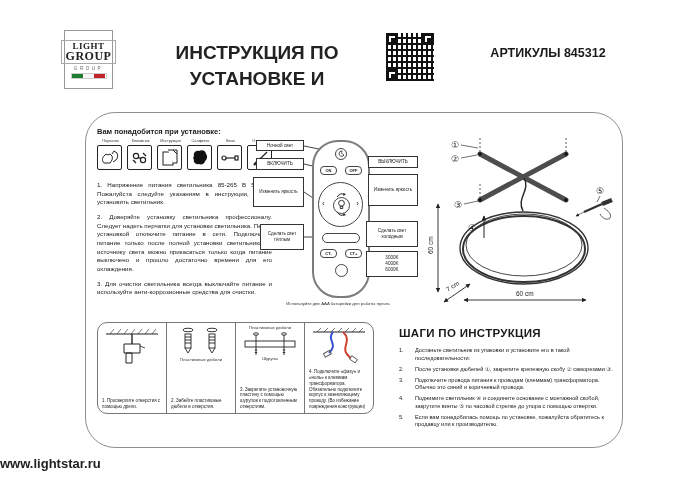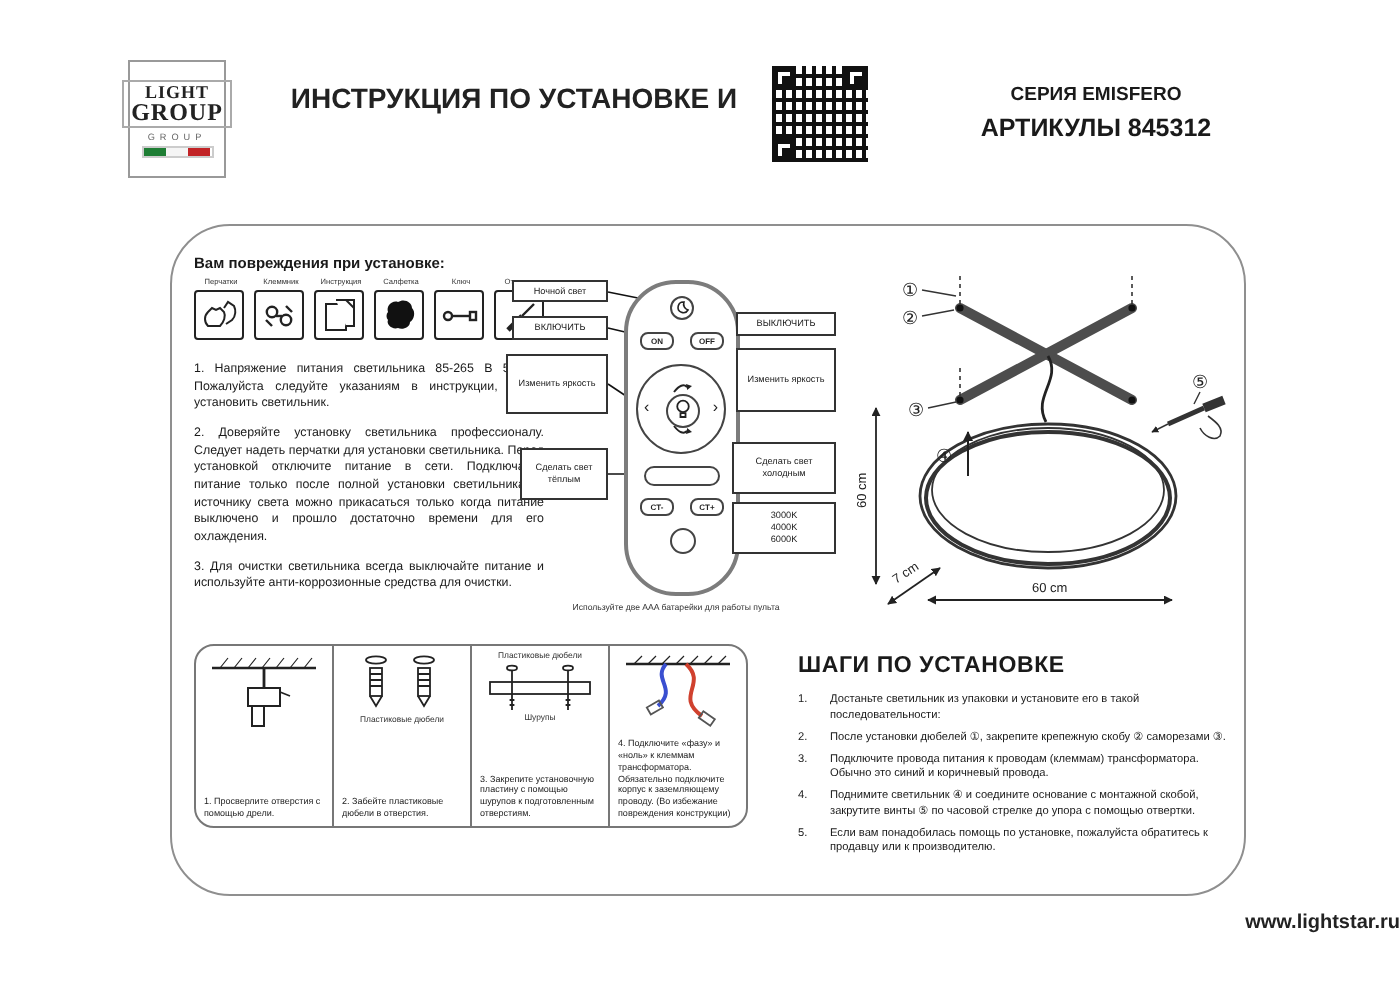--- a/index.html
+++ b/index.html
@@ -11,21 +11,21 @@
   .logo{left:64px;top:30px;width:47px;height:57px;border:1px solid #999;
         display:flex;flex-direction:column;align-items:center;justify-content:center;gap:2px;}
   .logo-inner{border:1px solid #aaa;padding:1px 4px;text-align:center;line-height:.95;
         font-family:"Liberation Serif",serif;font-weight:bold;color:#222;}
   .logo-w1{font-size:9px;letter-spacing:.5px;}
   .logo-w2{font-size:12px;letter-spacing:.5px;}
   .logo-group{font-size:4.6px;letter-spacing:2.5px;color:#666;}
   .flag{width:34px;height:4px;display:flex;border:0.5px solid #ccc;}
   .flag div{flex:1;}
   .title{left:122px;top:40px;width:270px;text-align:center;font-weight:bold;
-         font-size:14px;line-height:1.35;color:#222;}
+         font-size:19px;line-height:1.35;color:#222;}
   .qr{left:386px;top:33px;width:48px;height:48px;background:
       repeating-linear-gradient(90deg,#111 0 2px,transparent 2px 5px),
       repeating-linear-gradient(0deg,#111 0 2px,transparent 2px 6px);}
   .qr .f{position:absolute;width:12px;height:12px;border:3px solid #111;background:#fff;box-sizing:border-box;}
   .qr .f::after{content:"";position:absolute;left:2px;top:2px;width:4px;height:4px;background:#111;}
   .series-wrap{left:452px;top:42px;width:192px;text-align:center;}
   .series{font-size:9.5px;font-weight:bold;}
   .articles{font-size:12.5px;font-weight:bold;margin-top:4px;}
 
   
@@ -76,21 +76,21 @@
   .plabel{font-size:4.2px;color:#333;text-align:center;line-height:1.1;}
   .pcap{font-size:4.5px;line-height:1.3;color:#222;align-self:stretch;margin-top:auto;}
 
   
   .steps-h{left:399px;top:327px;font-size:11.5px;font-weight:bold;letter-spacing:.3px;}
   .steps{left:399px;top:347px;width:220px;}
   .srow{display:flex;gap:7px;margin-bottom:3.5px;}
   .snum{width:9px;font-size:5.6px;flex:none;}
   .stxt{font-size:5.6px;line-height:1.35;}
 
-  .footer{left:0;top:456px;width:700px;text-align:right;font-size:10px;font-weight:bold;color:#222;}
+  .footer{left:0;top:456px;width:700px;text-align:left;font-size:13px;font-weight:bold;color:#222;}
 
   svg text{font-family:"Liberation Sans",sans-serif;}
 </style>
 </head>
 <body>
 
 <div class="page">
 
   <div class="abs logo">
     <div class="logo-inner">
@@ -109,27 +109,26 @@
     <div>ИНСТРУКЦИЯ ПО УСТАНОВКЕ И</div>
   </div>
 
   <div class="abs qr">
     <div class="f" style="left:0;top:0;"></div>
     <div class="f" style="right:0;top:0;"></div>
     <div class="f" style="left:0;bottom:0;"></div>
   </div>
 
   <div class="abs series-wrap">
-    <div class="series">СЕРИЯ EMISFERO</div>
     <div class="articles">АРТИКУЛЫ 845312</div>
   </div>
 
   <div class="abs frame"></div>
 
-  <div class="abs tools-h">Вам повреждения при установке:</div>
+  <div class="abs tools-h">Вам понадобится при установке:</div>
   <div class="abs tools">
     <div class="tool">
       <div class="tl">Перчатки</div>
       <div class="tb">
         <svg width="20" height="20" viewBox="0 0 20 20">
             <g fill="none" stroke="#222" stroke-width="1">
           <path d="M4,15c-2-2-2-5,0-7l2-2l2,1l2-1l2,2c1,2,0,5-2,7z"></path>
           <path d="M12,6l2-3l3,2c1,2,1,5-1,7l-3,2"></path>
             </g>
           </svg>
@@ -397,21 +396,21 @@
         </g>
         <path d="M24,6C17,14 30,18 20,27" fill="none" stroke="#3a4fd0" stroke-width="2"></path>
         <rect x="15" y="26" width="7" height="4" fill="none" stroke="#555" stroke-width="0.9" transform="rotate(-30 18 28)"></rect>
         <path d="M34,6C45,16 28,22 42,32" fill="none" stroke="#d0412e" stroke-width="2"></path>
         <rect x="41" y="31" width="7" height="4" fill="none" stroke="#555" stroke-width="0.9" transform="rotate(35 44 33)"></rect>
       </svg>
       <div class="pcap">4. Подключите «фазу» и «ноль» к клеммам трансформатора. Обязательно подключите корпус к заземляющему проводу. (Во избежание повреждения конструкции)</div>
     </div>
   </div>
 
-  <div class="abs steps-h">ШАГИ ПО УСТАНОВКЕ</div>
+  <div class="abs steps-h">ШАГИ ПО ИНСТРУКЦИЯ</div>
   <div class="abs steps">
     <div class="srow">
       <span class="snum">1.</span>
       <span class="stxt">Достаньте светильник из упаковки и установите его в такой последовательности:</span>
     </div>
     <div class="srow">
       <span class="snum">2.</span>
       <span class="stxt">После установки дюбелей ①, закрепите крепежную скобу ② саморезами ③.</span>
     </div>
     <div class="srow">

